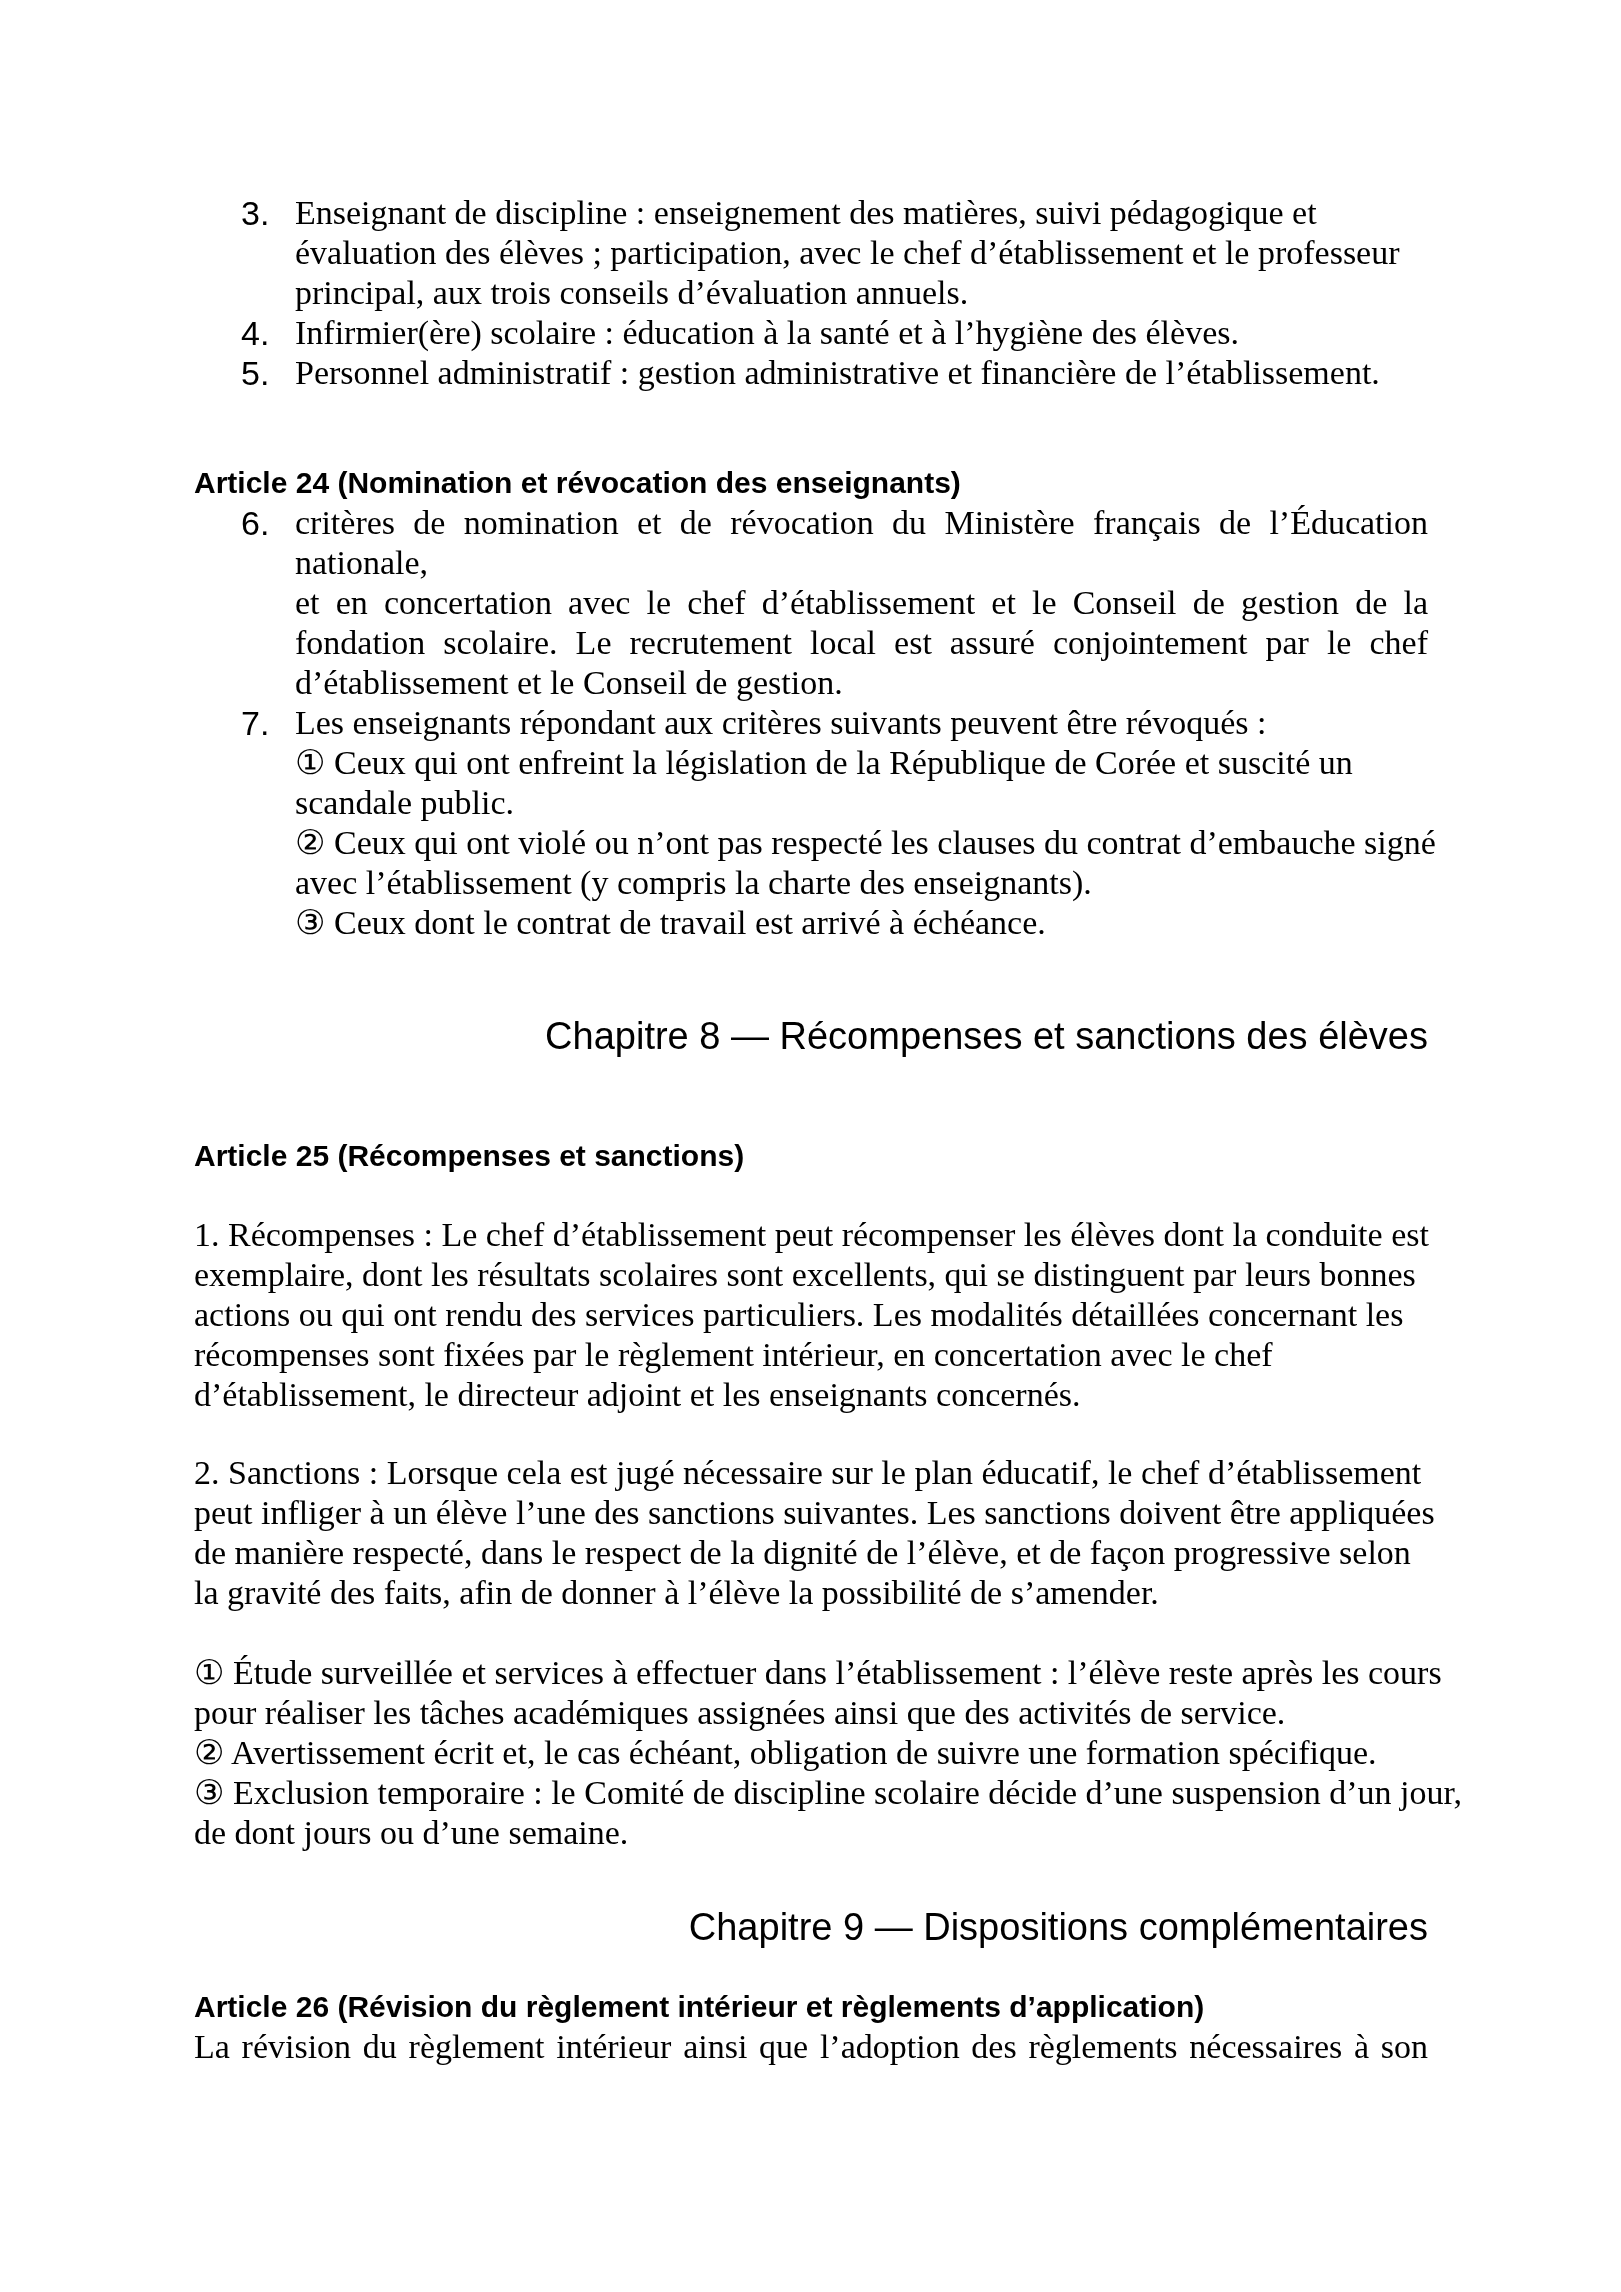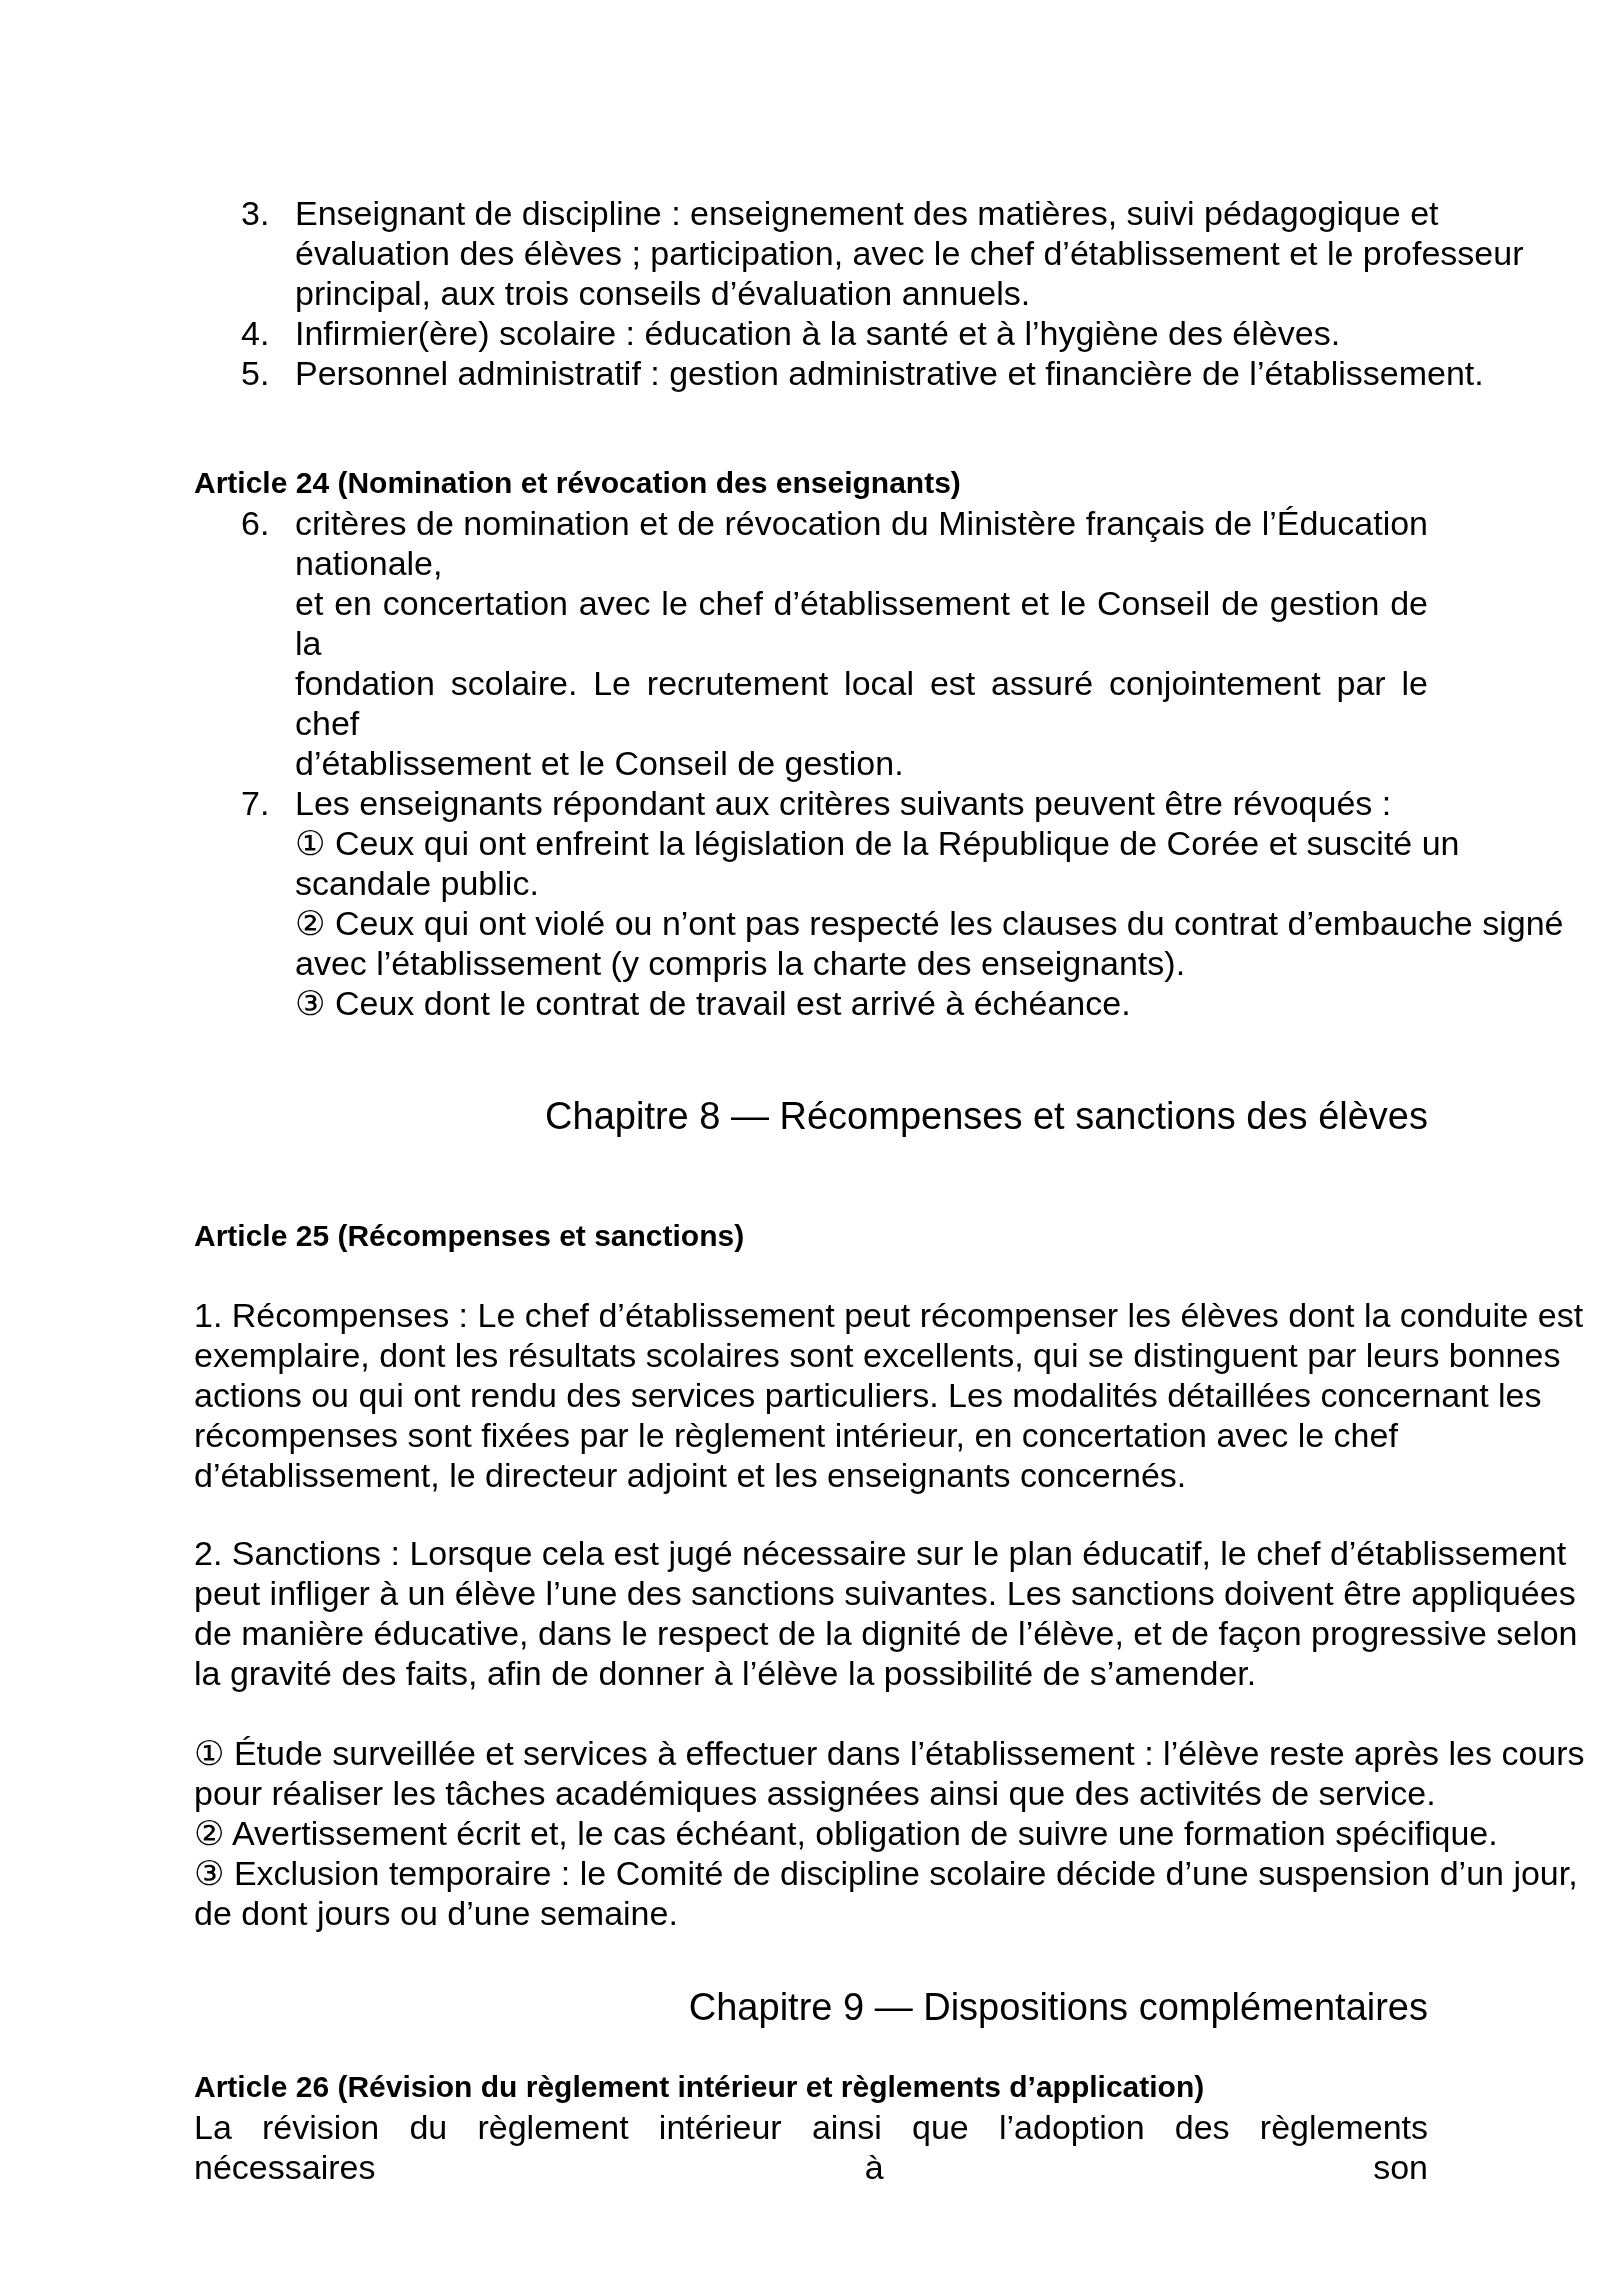--- a/index.html
+++ b/index.html
@@ -10,21 +10,21 @@
     margin: 0 auto;
     background: #ffffff;
     color: #000000;
     font-family: "Liberation Sans", "DejaVu Sans", sans-serif;
     font-size: 34px;
     line-height: 40px;
     box-sizing: border-box;
     padding: 193px 194px 0 194px;
     overflow: hidden;
   }
-  .tline { white-space: nowrap; }
+  .tline { white-space: nowrap; font-family: Liberation Serif, serif; }
   .jline { white-space: normal; text-align: justify; text-align-last: justify; }
   .li { display: flex; }
   .li-num { flex: none; margin-left: 47px; width: 54px; }
   .li-body { flex: 1; min-width: 0; }
   .h-article {
     font-weight: bold;
     font-size: 30px;
     line-height: 40px;
   }
   .h-chapter {
@@ -103,21 +103,21 @@
       <div class="tline">1. Récompenses : Le chef d’établissement peut récompenser les élèves dont la conduite est</div>
       <div class="tline">exemplaire, dont les résultats scolaires sont excellents, qui se distinguent par leurs bonnes</div>
       <div class="tline">actions ou qui ont rendu des services particuliers. Les modalités détaillées concernant les</div>
       <div class="tline">récompenses sont fixées par le règlement intérieur, en concertation avec le chef</div>
       <div class="tline">d’établissement, le directeur adjoint et les enseignants concernés.</div>
     </div>
 
   <div id="para2">
       <div class="tline">2. Sanctions : Lorsque cela est jugé nécessaire sur le plan éducatif, le chef d’établissement</div>
       <div class="tline">peut infliger à un élève l’une des sanctions suivantes. Les sanctions doivent être appliquées</div>
-      <div class="tline">de manière éducative, dans le respect de la dignité de l’élève, et de façon progressive selon</div>
+      <div class="tline">de manière respecté, dans le respect de la dignité de l’élève, et de façon progressive selon</div>
       <div class="tline">la gravité des faits, afin de donner à l’élève la possibilité de s’amender.</div>
     </div>
 
   <div id="sanc-list">
       <div class="tline">① Étude surveillée et services à effectuer dans l’établissement : l’élève reste après les cours</div>
       <div class="tline">pour réaliser les tâches académiques assignées ainsi que des activités de service.</div>
       <div class="tline">② Avertissement écrit et, le cas échéant, obligation de suivre une formation spécifique.</div>
       <div class="tline">③ Exclusion temporaire : le Comité de discipline scolaire décide d’une suspension d’un jour,</div>
       <div class="tline">de dont jours ou d’une semaine.</div>
     </div>

